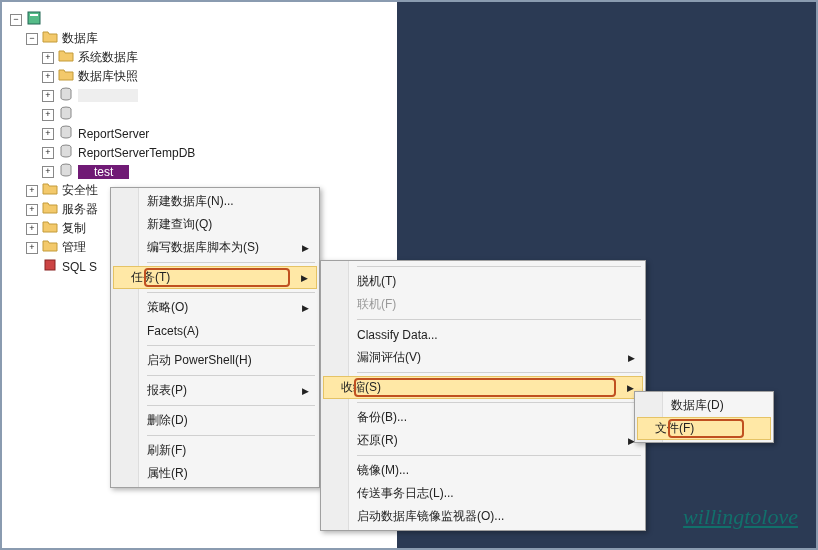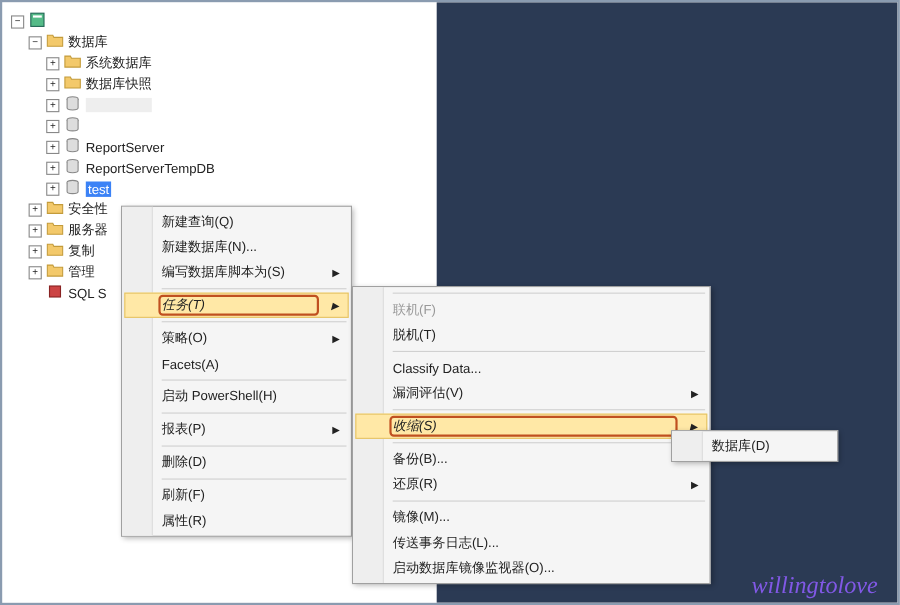--- a/index.html
+++ b/index.html
@@ -3,31 +3,31 @@
 <meta charset="utf-8">
 <style>
 * { box-sizing: border-box; margin: 0; padding: 0; font-family: "Microsoft YaHei", "Segoe UI", sans-serif; font-size: 12px; }
 body { width: 818px; height: 550px; background: #fff; position: relative; overflow: hidden; border: 2px solid #8a9bb0; }
 .bg-right { position: absolute; top: 0; left: 395px; right: 0; bottom: 0; background: #2b3a54; }
 .tree { position: absolute; top: 8px; left: 8px; width: 380px; color: #222; }
 .tree-row { display: flex; align-items: center; height: 19px; white-space: nowrap; }
 .exp { display: inline-flex; align-items: center; justify-content: center; width: 12px; height: 12px; border: 1px solid #888; font-size: 9px; line-height: 1; margin-right: 4px; cursor: pointer; background:#fff; }
 .spacer { display: inline-block; width: 16px; }
 .folder-icon svg, .db-icon svg, .srv-icon svg { width:16px; height:16px; margin-right:4px; }
-.selected { background: #3b82f6; color: #fff; padding: 0 2px; }
+.selected { background: #701a75; color: #fff; padding: 0 16px; }
 .ctx { position: absolute; background: #f5f5f5; border: 1px solid #a0a0a0; box-shadow: 2px 2px 5px rgba(0,0,0,.3); padding: 2px; }
 .ctx .item { display: flex; align-items: center; height: 23px; padding: 0 30px 0 34px; position: relative; cursor: default; color: #222; }
 .ctx .item.disabled { color: #999; }
-.ctx .item.hover { background: #ffe8a6; border: 1px solid #e5c365; padding: 0 29px 0 33px; font-style: italic; }
+.ctx .item.hover { background: #ffe8a6; border: 1px solid #e5c365; padding: 0 29px 0 17px; }
 .ctx .item.highlight-ring { position: relative; }
 .ctx .item.highlight-ring::after { content:""; position:absolute; left:30px; right:26px; top:1px; bottom:1px; border:2px solid #c05020; border-radius:4px; pointer-events:none; }
 .ctx .sep { height: 1px; background: #d0d0d0; margin: 3px 2px 3px 34px; }
 .ctx .gutter { position:absolute; left:0; top:0; bottom:0; width:28px; background:#eee; border-right:1px solid #ddd; }
 .ctx .item .arrow { position:absolute; right:8px; font-size:9px; }
-.watermark { position:absolute; right:18px; bottom:3px; font-family: cursive; font-style: italic; font-size: 22px; color: #8b5cf6; opacity:.9; }
+.watermark { position:absolute; right:18px; bottom:18px; font-family: cursive; font-style: italic; font-size: 22px; color: #0f766e; opacity:.9;text-decoration:underline; }
 </style>
 </head>
 <body>
 
 <div class="bg-right"></div>
 
 <div class="tree">
   <div class="tree-row">
     <span class="exp">−</span>
     <span class="srv-icon"><svg viewBox="0 0 16 16">
@@ -148,24 +148,24 @@
     <span class="db-icon"><svg viewBox="0 0 16 16">
           <rect x="3" y="3" width="10" height="10" fill="#c44" stroke="#822"></rect>
         </svg></span>
     <span>SQL S</span>
   </div>
 </div>
 
 <div class="ctx" style="top:185px; left:108px; width:210px;">
   <div class="gutter"></div>
   <div class="item">
+      <span>新建数据库(N)...</span>
+    </div>
+  <div class="item">
       <span>新建查询(Q)</span>
-    </div>
-  <div class="item">
-      <span>新建数据库(N)...</span>
     </div>
   <div class="item">
       <span>编写数据库脚本为(S)</span>
       <span class="arrow">▶</span>
     </div>
   <div class="sep"></div>
   <div class="item hover highlight-ring">
       <span>任务(T)</span>
       <span class="arrow">▶</span>
     </div>
@@ -195,26 +195,26 @@
       <span>刷新(F)</span>
     </div>
   <div class="item">
       <span>属性(R)</span>
     </div>
 </div>
 
 <div class="ctx" style="top:258px; left:318px; width:326px;">
   <div class="gutter"></div>
   <div class="sep"></div>
+  <div class="item">
+      <span>脱机(T)</span>
+    </div>
   <div class="item disabled">
       <span>联机(F)</span>
     </div>
-  <div class="item">
-      <span>脱机(T)</span>
-    </div>
   <div class="sep"></div>
   <div class="item">
       <span>Classify Data...</span>
     </div>
   <div class="item">
       <span>漏洞评估(V)</span>
       <span class="arrow">▶</span>
     </div>
   <div class="sep"></div>
   <div class="item hover highlight-ring">
@@ -234,20 +234,23 @@
       <span>镜像(M)...</span>
     </div>
   <div class="item">
       <span>传送事务日志(L)...</span>
     </div>
   <div class="item">
       <span>启动数据库镜像监视器(O)...</span>
     </div>
 </div>
 
-<div class="ctx" style="top:389px; left:608px; width:152px;">
+<div class="ctx" style="top:389px; left:632px; width:140px;">
   <div class="gutter"></div>
   <div class="item">
       <span>数据库(D)</span>
     </div>
+  <div class="item hover highlight-ring">
+      <span>文件(F)</span>
+    </div>
 </div>
 
 <div class="watermark">willingtolove</div>
 
 </body></html>

